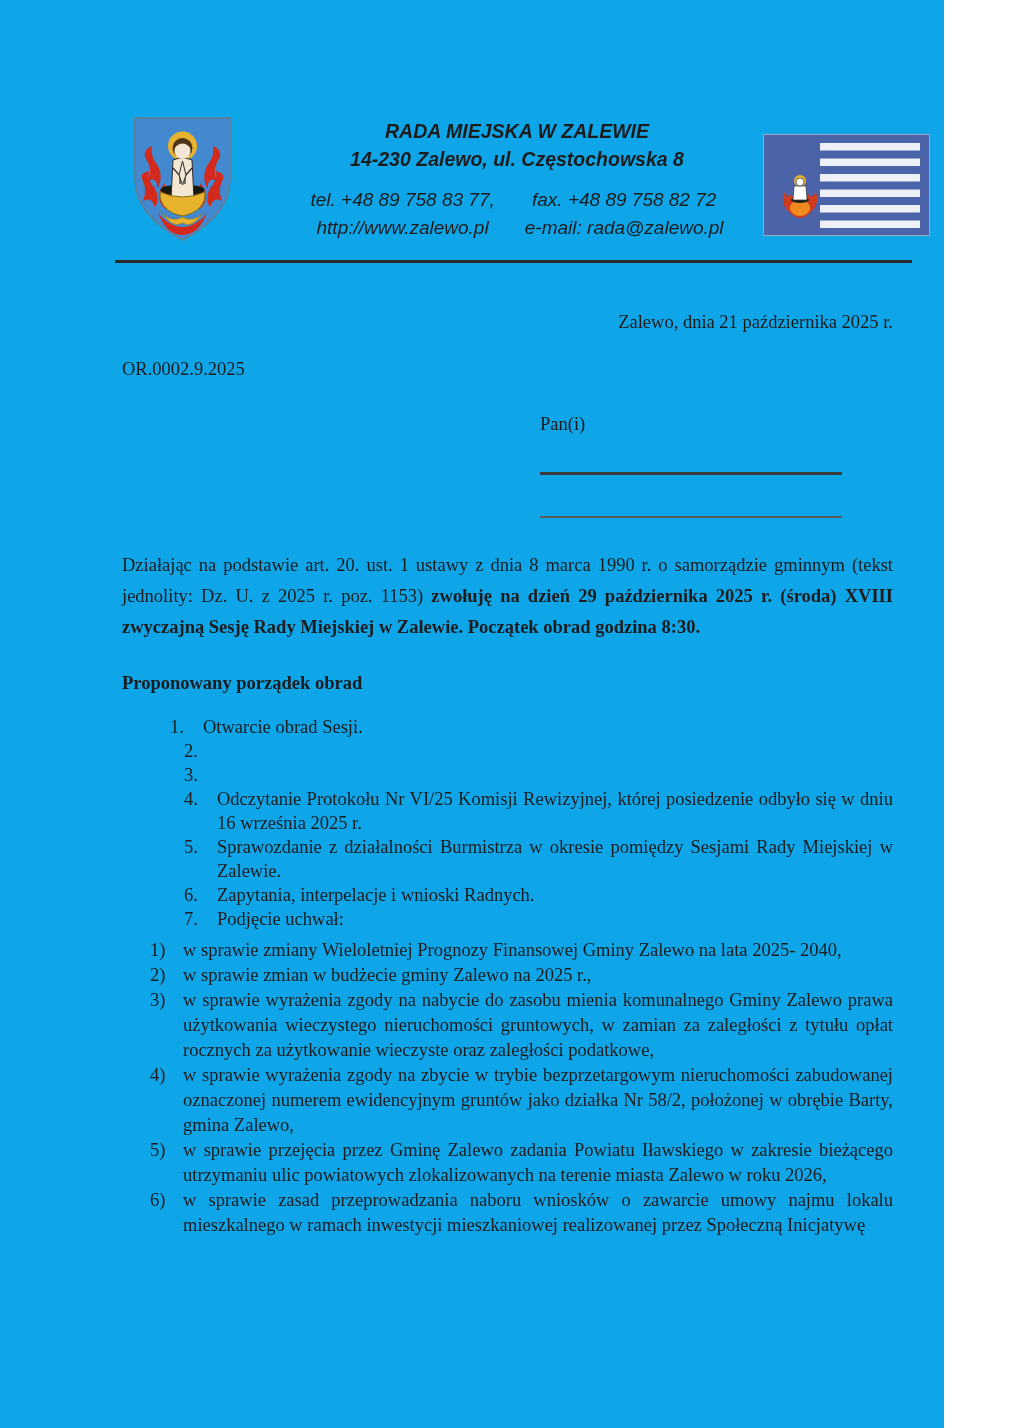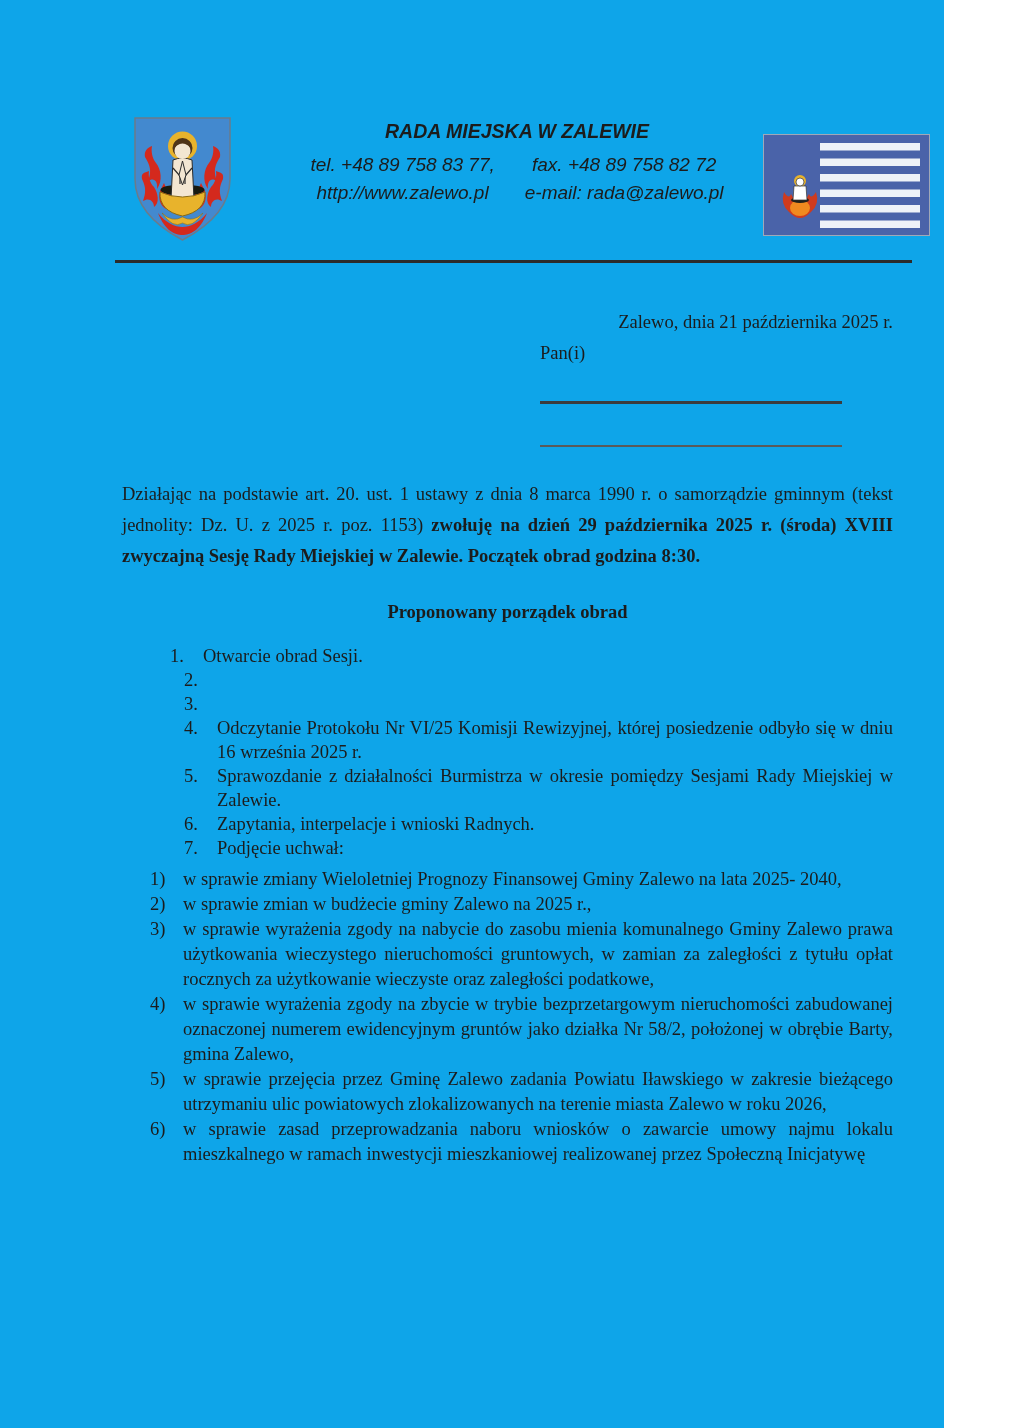--- a/index.html
+++ b/index.html
@@ -5,34 +5,34 @@
   html,body{margin:0;padding:0;background:#ffffff;}
   .page{
     position:relative;width:944px;height:1428px;background:#0ea5e9;overflow:hidden;
     font-family:"Liberation Sans","DejaVu Sans",sans-serif;color:#1c1c1c;
   }
   
   .crest{position:absolute;left:130px;top:113px;width:105px;height:132px;}
   .flag{position:absolute;left:763px;top:134px;width:167px;height:102px;}
   .header-text{position:absolute;left:293px;top:117px;width:448px;text-align:center;}
   .org-line{font-size:19.5px;font-weight:700;font-style:italic;line-height:28px;white-space:nowrap;}
-  .contacts{margin-top:6px;font-size:19px;font-style:italic;line-height:28px;
+  .contacts{margin-top:13px;font-size:19px;font-style:italic;line-height:28px;
     display:grid;grid-template-columns:auto auto;column-gap:30px;justify-content:center;}
   .contacts span{white-space:nowrap;}
   .rule{position:absolute;left:115px;top:260px;width:797px;height:3px;background:#2b2b2b;}
   
   .body-col{position:absolute;left:122px;top:0;width:771px;font-size:18.5px;font-family:Liberation Serif, serif;}
   .date-line{margin-top:310px;text-align:right;line-height:25px;}
   .ref-number{margin-top:22px;line-height:25px;}
-  .addressee{margin-top:6px;margin-left:418px;line-height:25px;}
+  .addressee{margin-top:30px;margin-left:418px;line-height:25px;}
   .sign-line{margin-left:418px;width:302px;height:0;}
   .sign-line.l1{margin-top:35px;border-top:3px solid #3c3c3c;}
   .sign-line.l2{margin-top:41px;border-top:2px solid #5a5a5a;}
   .intro{margin-top:32px;line-height:31px;text-align:justify;}
-  .agenda-title{margin-top:27px;line-height:26px;font-weight:700;text-align:center;}
+  .agenda-title{margin-top:27px;line-height:26px;font-weight:700;text-align:left;}
   
   .list{list-style:none;margin:0;padding:0;}
   .agenda{margin-top:19px;line-height:24px;}
   .resolutions{margin-top:7px;line-height:25px;}
   .li{display:flex;}
   .agenda .li{padding-left:62px;}
   .agenda .li.first{padding-left:48px;}
   .resolutions .li{padding-left:28px;}
   .li .num{flex:0 0 33px;}
   .li .txt{flex:1;text-align:justify;}
@@ -70,20 +70,21 @@
 
       <path d="M30,79 Q29,98 52.5,103 Q76,98 75,79 Q64,84 52.5,84 Q41,84 30,79 Z" fill="#e8b32c" stroke="#8a6a12" stroke-width="1"></path>
 
       <path d="M28,100 C36,110 45,114 52.5,114 C60,114 69,110 77,100 C70,118 60,122 52.5,122 C45,122 35,118 28,100 Z" fill="#d4291d"></path>
       <path d="M32,100 Q42,110 52.5,104 Q63,110 73,100 Q62,116 52.5,110 Q43,116 32,100 Z" fill="#e8b32c" stroke="#8a6a12" stroke-width="0.5"></path>
     </svg>
   </div>
 
   <div class="header-text">
     <div class="org-line">RADA MIEJSKA W ZALEWIE</div>
+    <div class="org-line">14-230 Zalewo, ul. Częstochowska 8</div>
     <div class="contacts">
       <span>tel. +48 89 758 83 77,</span>
       <span>fax. +48 89 758 82 72</span>
       <span>http://www.zalewo.pl</span>
       <span>e-mail: rada@zalewo.pl</span>
     </div>
   </div>
 
   <div class="flag">
     <svg width="167" height="102" viewBox="0 0 167 102" xmlns="http://www.w3.org/2000/svg">
@@ -103,20 +104,21 @@
       <ellipse cx="37" cy="66" rx="9" ry="3" fill="#22221c"></ellipse>
       <path d="M31,52 L43,52 L44,66 L30,66 Z" fill="#ffffff" stroke="#333333" stroke-width="0.7"></path>
       <circle cx="37" cy="48" r="4" fill="#ffffff" stroke="#333333" stroke-width="0.7"></circle>
     </svg>
   </div>
 
   <div class="rule"></div>
 
   <div class="body-col">
     <div class="date-line">Zalewo, dnia 21 października 2025 r.</div>
+    <div class="ref-number">OR.0002.9.2025</div>
     <div class="addressee">Pan(i)</div>
     <div class="sign-line l1"></div>
     <div class="sign-line l2"></div>
 
     <p class="intro"><span>Działając na podstawie art. 20. ust. 1 ustawy z dnia 8 marca 1990 r. o samorządzie gminnym (tekst jednolity: Dz. U. z 2025 r. poz. 1153) </span><b>zwołuję na dzień 29 października 2025 r. (środa) XVIII zwyczajną Sesję Rady Miejskiej w Zalewie. Początek obrad godzina 8:30.</b></p>
 
     <div class="agenda-title">Proponowany porządek obrad</div>
 
     <ul class="list agenda">
       <li class="li first">

